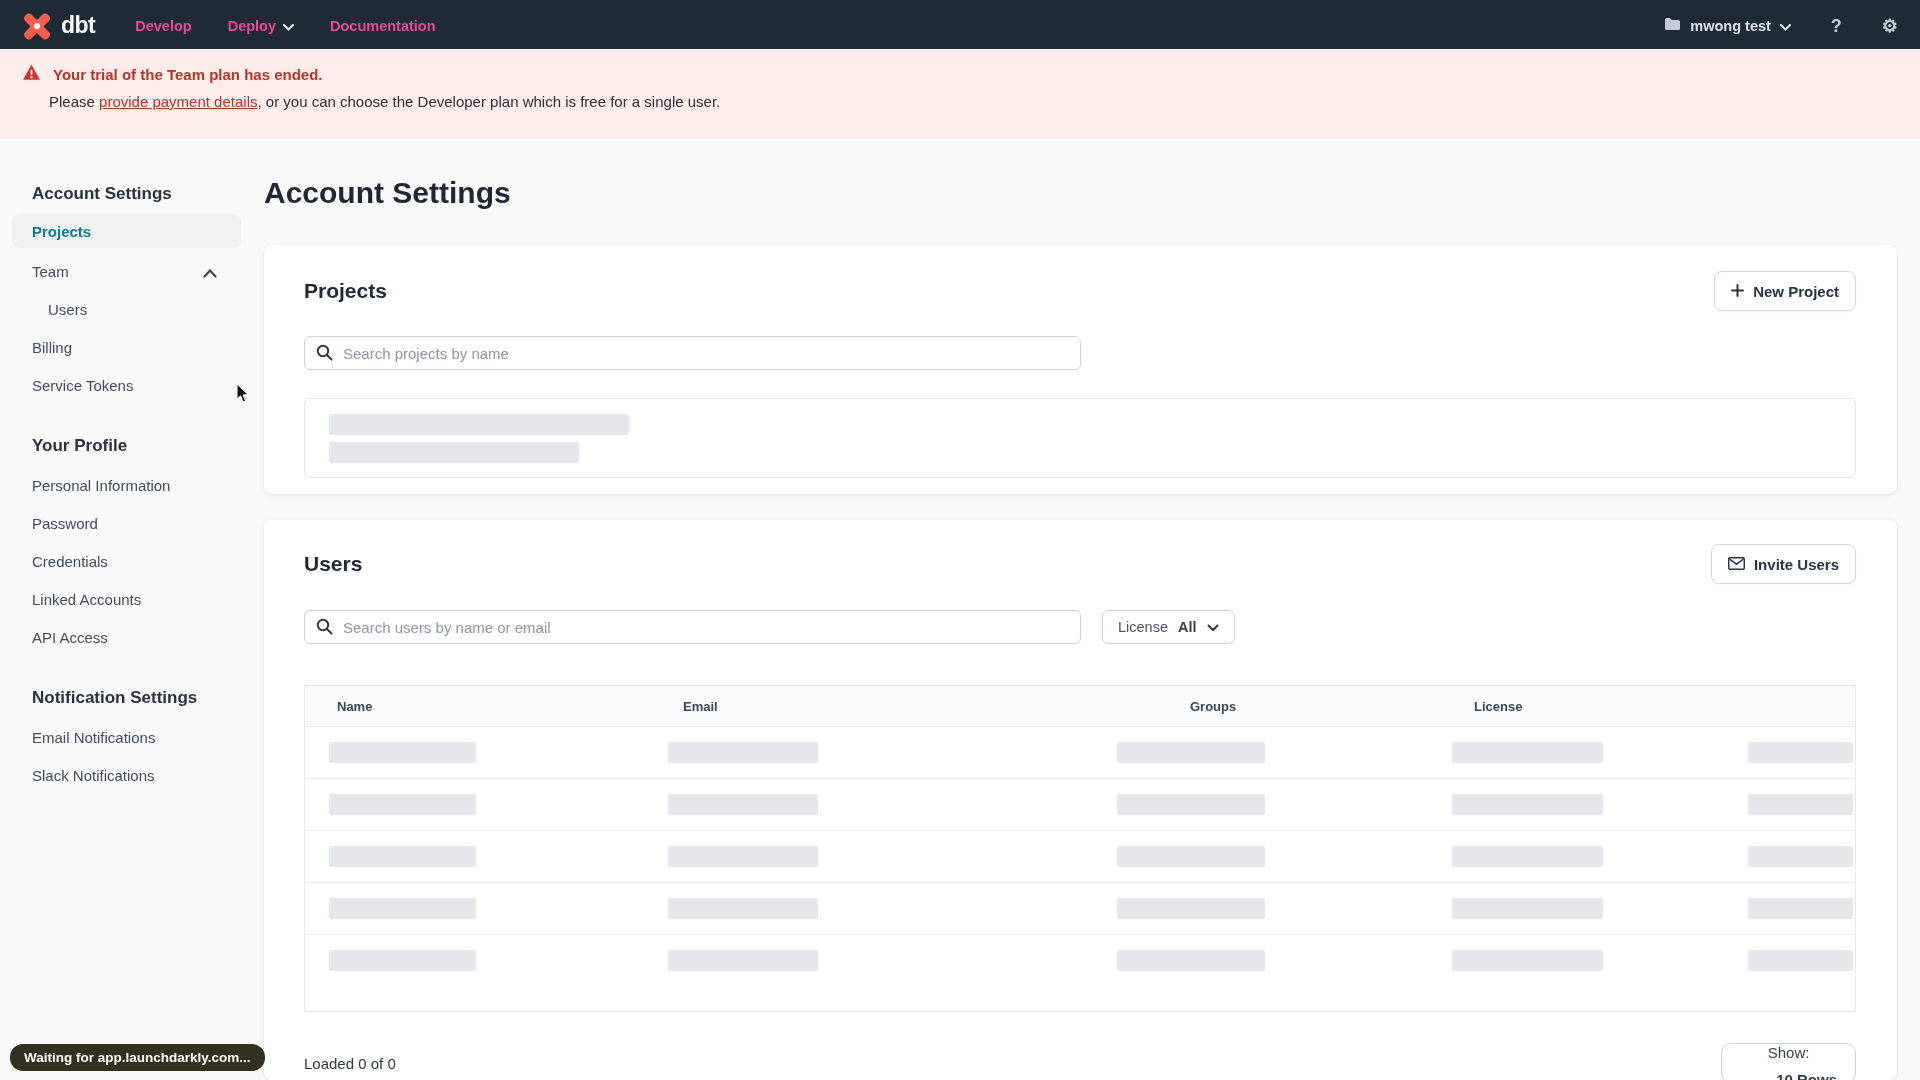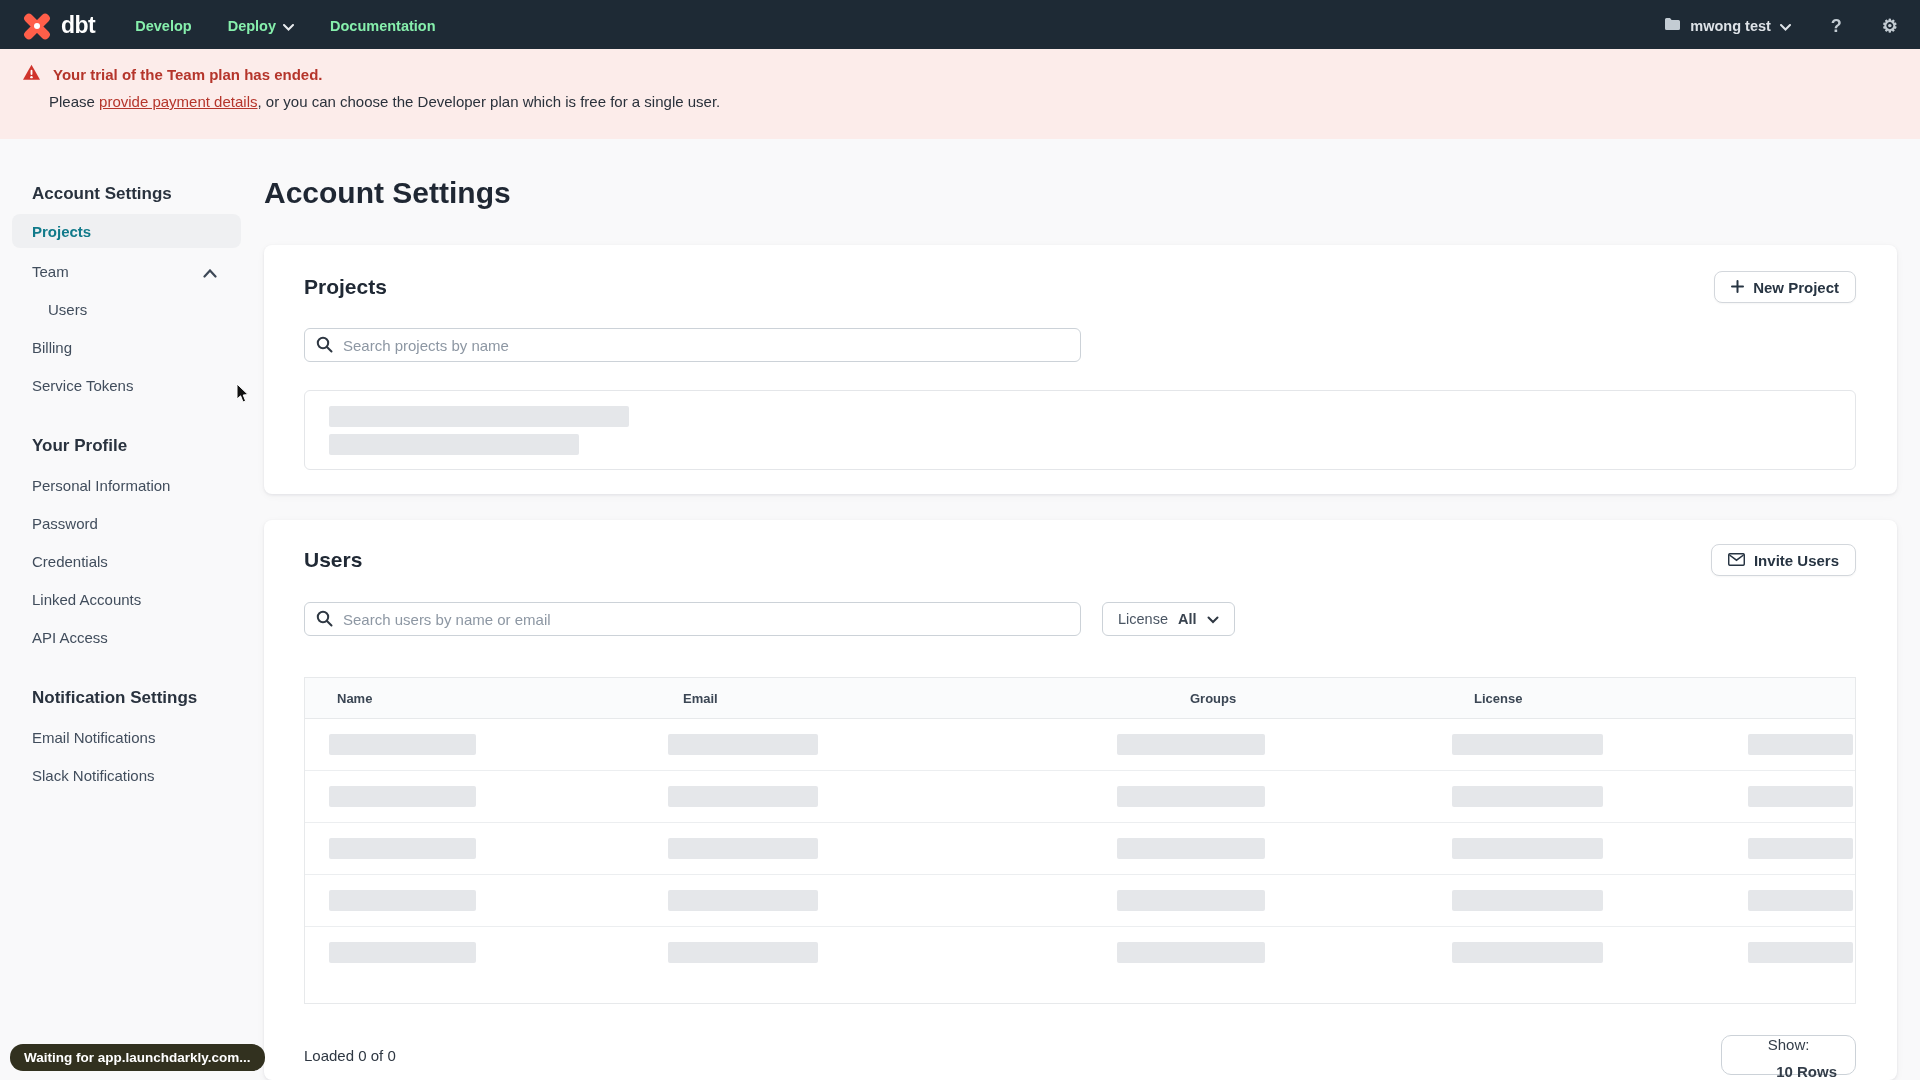--- a/index.html
+++ b/index.html
@@ -10,21 +10,21 @@
   .topnav { position:absolute; left:0; top:0; width:1920px; height:51px; background:#1e2a35;
             display:flex; align-items:center; padding:0 22px; }
   .logo-wrap { display:flex; align-items:center; gap:9px; margin-right:40px; }
   .logo-mark { position:relative; width:30px; height:30px; }
   .logo-mark .bar { position:absolute; left:-1px; top:11px; width:32px; height:9px; background:#ff5e49; border-radius:4px; }
   .logo-mark .bar.a { transform:rotate(45deg); }
   .logo-mark .bar.b { transform:rotate(-45deg); }
   .logo-mark .dot { position:absolute; left:12px; top:12px; width:6px; height:6px; background:#fff; border-radius:50%; z-index:2; }
   .logo-text { color:#fff; font-weight:700; font-size:23px; letter-spacing:-0.5px; }
   .nav-items { display:flex; align-items:center; gap:36px; }
-  .nav-item { color:#86efac; font-size:14.5px; font-weight:700; display:flex; align-items:center; gap:7px; cursor:pointer; }
+  .nav-item { color:#ec4899; font-size:14.5px; font-weight:700; display:flex; align-items:center; gap:7px; cursor:pointer; }
   .nav-right { margin-left:auto; display:flex; align-items:center; gap:40px; }
   .acct { display:flex; align-items:center; gap:9px; color:#dde2e7; font-size:14.5px; font-weight:700; cursor:pointer; }
   .icon-btn { color:#c3ccd3; font-size:18px; font-weight:700; cursor:pointer; line-height:1; }
   .chev { display:inline-block; }
 
   
   .banner { position:absolute; left:0; top:49px; width:1920px; height:90px; background:#fcecea; padding:15px 0 0 22px; }
   .banner-row1 { display:flex; align-items:center; gap:12px; }
   .banner-title { color:#b5352b; font-weight:700; font-size:15px; }
   .banner-row2 { margin:8px 0 0 27px; font-size:15px; color:#2a313b; }
@@ -45,21 +45,21 @@
 
   
   .main { position:absolute; left:264px; top:0; width:1633px; }
   .page-title { margin-top:36px; font-size:30px; line-height:36px; font-weight:700; color:#1f2733; }
   .card { background:#fff; border-radius:8px; box-shadow:0 1px 3px rgba(20,30,50,.08), 0 2px 8px rgba(20,30,50,.04); }
   .card-projects { margin-top:34px; height:249px; padding:0 41px 0 40px; }
   .card-users { margin-top:26px; height:560px; padding:0 41px 0 40px; }
   .card-head { padding-top:26px; display:flex; align-items:center; justify-content:space-between; }
   .card-users .card-head { padding-top:24px; }
   .card-title { font-size:21px; font-weight:700; color:#202935; }
-  .btn { height:32px; display:inline-flex; align-items:center; gap:9px; padding:0 16px; background:#fff;
+  .btn { height:40px; display:inline-flex; align-items:center; gap:9px; padding:0 16px; background:#fff;
          border:1px solid #d3d7dc; border-radius:8px; font-size:15px; font-weight:600; color:#273442;
          cursor:pointer; box-shadow:0 1px 2px rgba(0,0,0,.04); font-family:inherit; }
   .search-row { display:flex; align-items:center; }
   .card-projects .search-row { margin-top:25px; }
   .card-users .search-row { margin-top:26px; }
   .search-box { position:relative; width:777px; }
   .search-box input { width:100%; height:34px; border:1px solid #ccd2d8; border-radius:6px; padding:0 12px 0 38px;
                       font-size:15px; color:#333; outline:none; background:#fff; font-family:inherit; }
   .search-box input::placeholder { color:#8d97a3; }
   .search-ico { position:absolute; left:12px; top:8px; }

